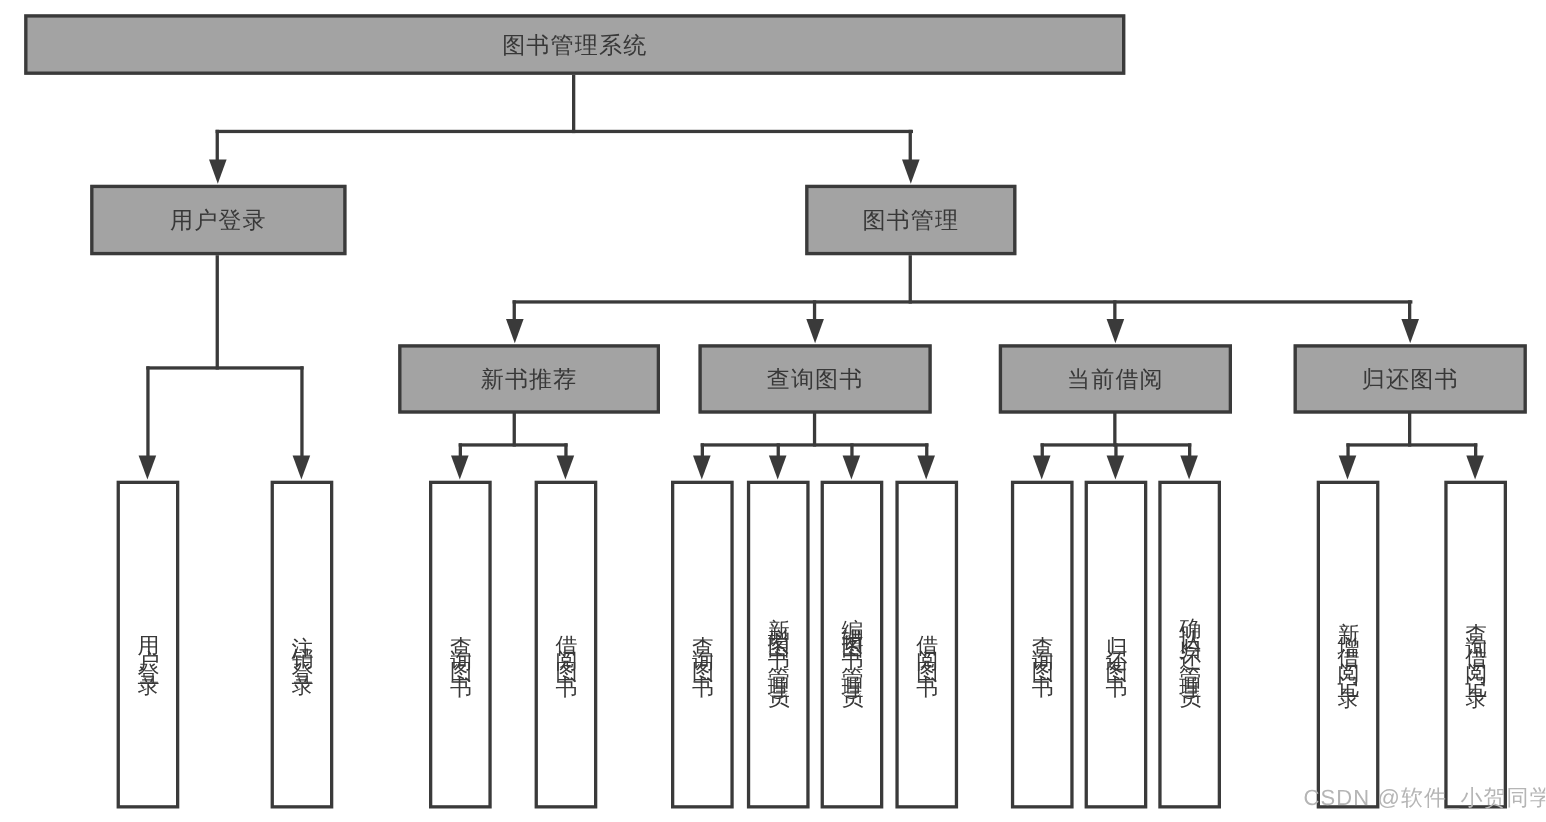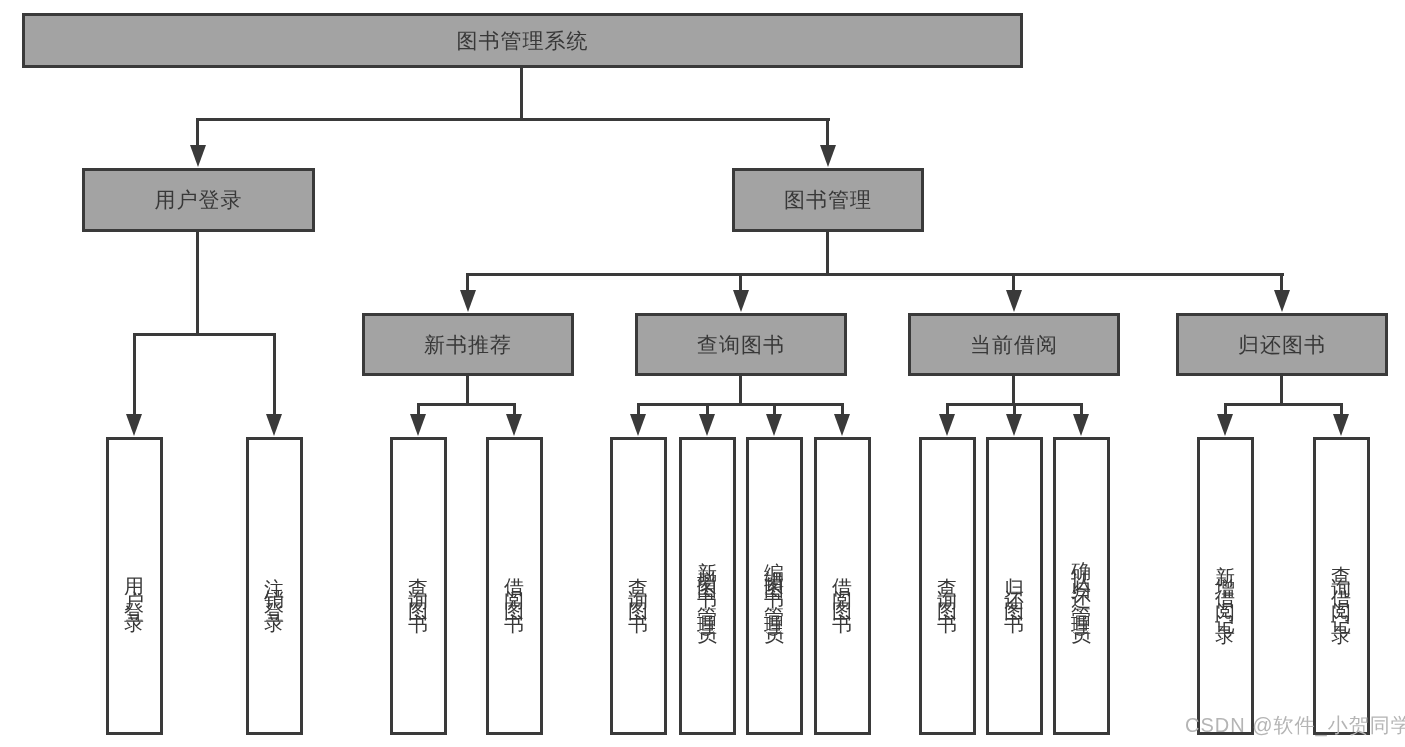--- a/index.html
+++ b/index.html
@@ -99,21 +99,21 @@
   <div class="line" style="left:466px; top:273px; width:818px; height:3px;"></div>
   <div class="line" style="left:466px; top:273px; width:3px; height:24px;"></div>
   <div class="arrow" style="left:460px; top:290px;"></div>
   <div class="line" style="left:739px; top:273px; width:3px; height:24px;"></div>
   <div class="arrow" style="left:733px; top:290px;"></div>
   <div class="line" style="left:1012px; top:273px; width:3px; height:24px;"></div>
   <div class="arrow" style="left:1006px; top:290px;"></div>
   <div class="line" style="left:1280px; top:273px; width:3px; height:24px;"></div>
   <div class="arrow" style="left:1274px; top:290px;"></div>
 
-  <div class="hbox" style="left:362px; top:313px; width:212px; height:63px;">
+  <div class="hbox" style="left:362px; top:313px; width:238px; height:63px;">
     <span>新书推荐</span>
   </div>
   <div class="hbox" style="left:635px; top:313px; width:212px; height:63px;">
     <span>查询图书</span>
   </div>
   <div class="hbox" style="left:908px; top:313px; width:212px; height:63px;">
     <span>当前借阅</span>
   </div>
   <div class="hbox" style="left:1176px; top:313px; width:212px; height:63px;">
     <span>归还图书</span>

